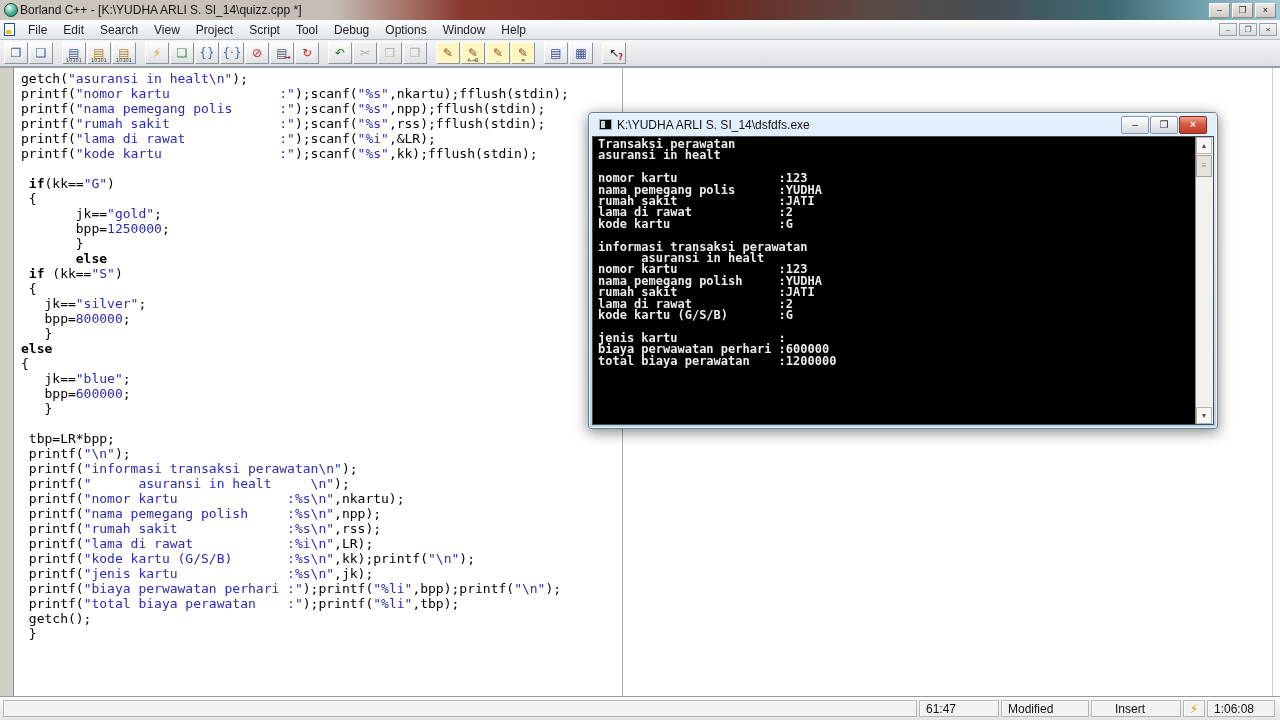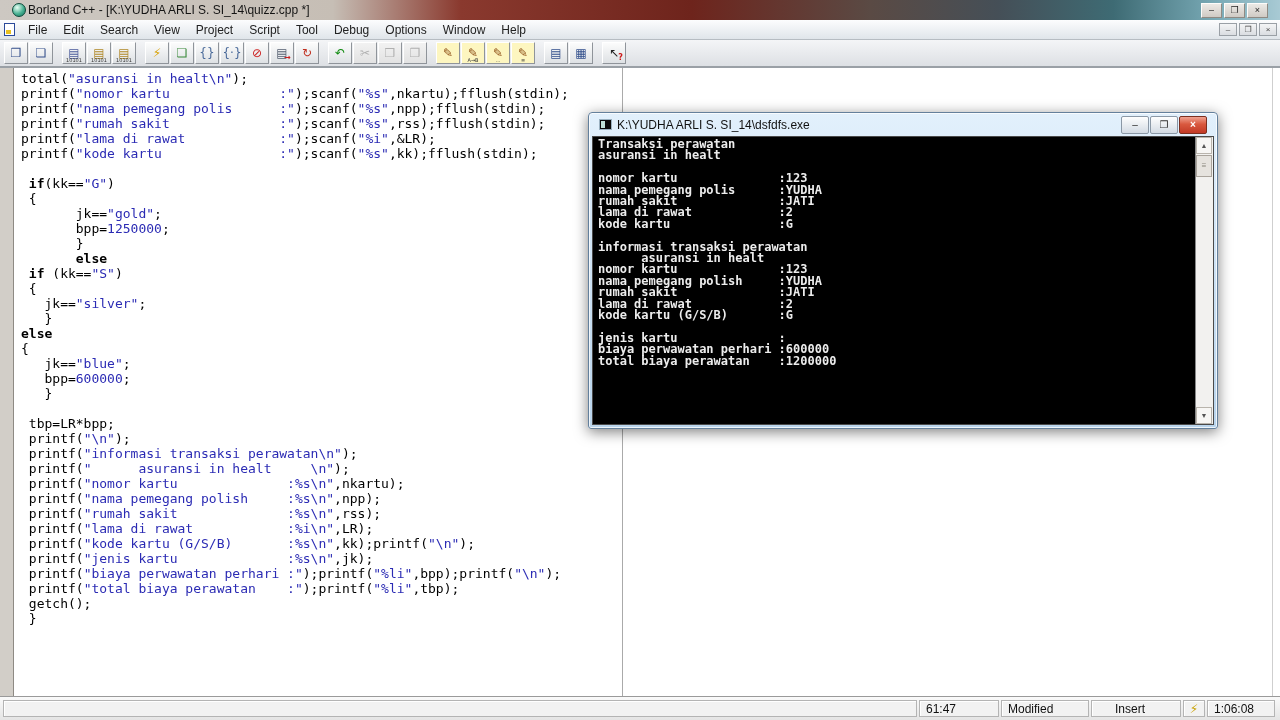--- a/index.html
+++ b/index.html
@@ -1,21 +1,21 @@
 <!DOCTYPE html>
 <html><head>
 <meta charset="utf-8">
 <style>
   html,body{margin:0;padding:0;}
   body{width:1280px;height:720px;overflow:hidden;font-family:"Liberation Sans",sans-serif;background:#fff;position:relative;}
   #app{position:absolute;inset:0;}
 
   
   #titlebar{position:absolute;left:0;top:0;width:100%;height:20px;box-sizing:border-box;
-    display:flex;align-items:center;padding:0 12px;
+    display:flex;align-items:center;padding:0 4px;
     background:linear-gradient(90deg,#cdc8c2 0%,#c6beb5 26%,#8a392e 36%,#6e241c 54%,#5a4a44 68%,#454f57 78%,#3e6b74 87%,#79aab6 95%,#a8cad4 100%);}
   #titlebar .title{font-size:12px;color:#141414;margin-left:2px;white-space:nowrap;}
   .borland-icon{width:14px;height:14px;flex:0 0 auto;border-radius:50%;
     background:radial-gradient(circle at 35% 30%,#eafff4,#49b092 55%,#13745c);
     border:1px solid #0c4a3a;box-sizing:border-box;}
   #titlebar .win-controls{margin-left:auto;display:flex;}
   .win-btn{width:21px;height:15px;margin-left:2px;box-sizing:border-box;
     background:linear-gradient(#eceae6,#cfcac4);
     border:1px solid #8f8a83;border-top-color:#fdfcfa;border-left-color:#fdfcfa;
     font-size:9px;line-height:13px;text-align:center;color:#222;padding:0;}
@@ -215,36 +215,37 @@
           <span class="tbi2" style="color: rgb(204, 26, 26);">?</span>
         </button>
       </div>
     </div>
 
   <div id="editor">
     <div class="margin-strip"></div>
     <div id="divider"></div>
     <div class="right-edge"></div>
     <div id="code">
-        <div class="cl"><span class="c-p">total(</span><span class="c-s">"asuransi in healt\n"</span><span class="c-p">);</span></div>
+        <div class="cl"><span class="c-p">getch(</span><span class="c-s">"asuransi in healt\n"</span><span class="c-p">);</span></div>
         <div class="cl"><span class="c-p">printf(</span><span class="c-s">"nomor kartu              :"</span><span class="c-p">);scanf(</span><span class="c-s">"%s"</span><span class="c-p">,nkartu);fflush(stdin);</span></div>
         <div class="cl"><span class="c-p">printf(</span><span class="c-s">"nama pemegang polis      :"</span><span class="c-p">);scanf(</span><span class="c-s">"%s"</span><span class="c-p">,npp);fflush(stdin);</span></div>
         <div class="cl"><span class="c-p">printf(</span><span class="c-s">"rumah sakit              :"</span><span class="c-p">);scanf(</span><span class="c-s">"%s"</span><span class="c-p">,rss);fflush(stdin);</span></div>
         <div class="cl"><span class="c-p">printf(</span><span class="c-s">"lama di rawat            :"</span><span class="c-p">);scanf(</span><span class="c-s">"%i"</span><span class="c-p">,&amp;LR);</span></div>
         <div class="cl"><span class="c-p">printf(</span><span class="c-s">"kode kartu               :"</span><span class="c-p">);scanf(</span><span class="c-s">"%s"</span><span class="c-p">,kk);fflush(stdin);</span></div>
         <div class="cl"></div>
         <div class="cl"><span class="c-p"> </span><span class="c-k">if</span><span class="c-p">(kk==</span><span class="c-s">"G"</span><span class="c-p">)</span></div>
         <div class="cl"><span class="c-p"> {</span></div>
         <div class="cl"><span class="c-p">       jk==</span><span class="c-s">"gold"</span><span class="c-p">;</span></div>
         <div class="cl"><span class="c-p">       bpp=</span><span class="c-n">1250000</span><span class="c-p">;</span></div>
         <div class="cl"><span class="c-p">       }</span></div>
         <div class="cl"><span class="c-p">       </span><span class="c-k">else</span></div>
         <div class="cl"><span class="c-p"> </span><span class="c-k">if</span><span class="c-p"> (kk==</span><span class="c-s">"S"</span><span class="c-p">)</span></div>
         <div class="cl"><span class="c-p"> {</span></div>
         <div class="cl"><span class="c-p">   jk==</span><span class="c-s">"silver"</span><span class="c-p">;</span></div>
+        <div class="cl"><span class="c-p">   bpp=</span><span class="c-n">800000</span><span class="c-p">;</span></div>
         <div class="cl"><span class="c-p">   }</span></div>
         <div class="cl"><span class="c-k">else</span></div>
         <div class="cl"><span class="c-p">{</span></div>
         <div class="cl"><span class="c-p">   jk==</span><span class="c-s">"blue"</span><span class="c-p">;</span></div>
         <div class="cl"><span class="c-p">   bpp=</span><span class="c-n">600000</span><span class="c-p">;</span></div>
         <div class="cl"><span class="c-p">   }</span></div>
         <div class="cl"></div>
         <div class="cl"><span class="c-p"> tbp=LR*bpp;</span></div>
         <div class="cl"><span class="c-p"> printf(</span><span class="c-s">"\n"</span><span class="c-p">);</span></div>
         <div class="cl"><span class="c-p"> printf(</span><span class="c-s">"informasi transaksi perawatan\n"</span><span class="c-p">);</span></div>

